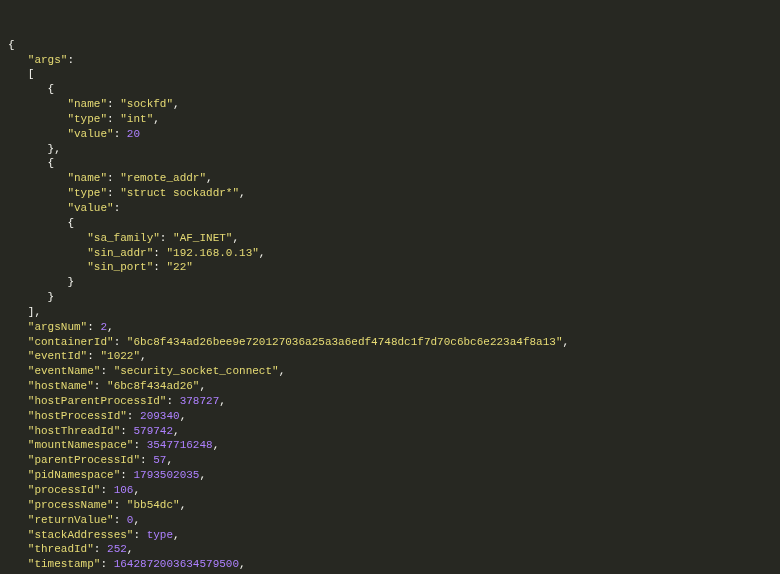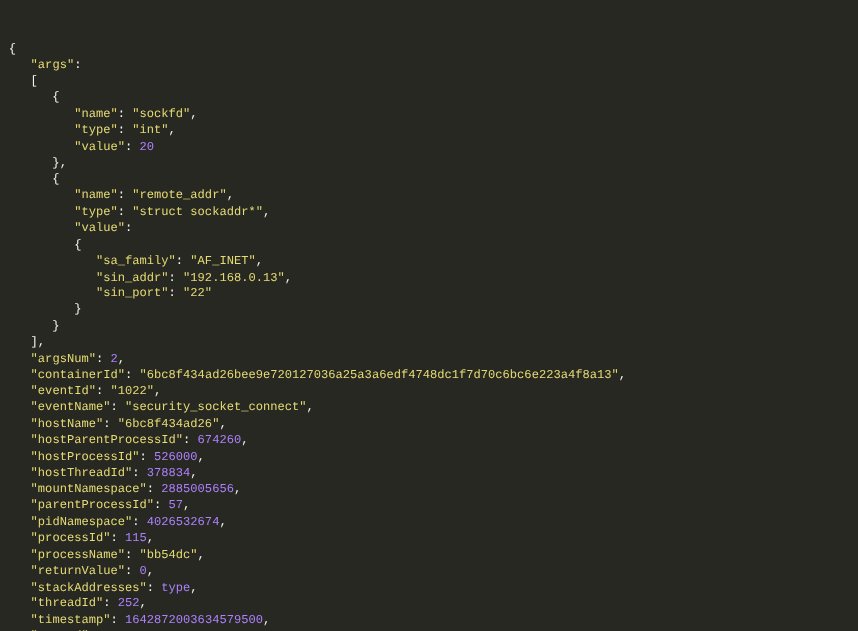--- a/index.html
+++ b/index.html
@@ -40,27 +40,27 @@
             <span class="k">"sin_addr"</span><span class="p">: </span><span class="k">"192.168.0.13"</span><span class="p">,</span>
             <span class="k">"sin_port"</span><span class="p">: </span><span class="k">"22"</span>
          <span class="p">}</span>
       <span class="p">}</span>
    <span class="p">],</span>
    <span class="k">"argsNum"</span><span class="p">: </span><span class="n">2</span><span class="p">,</span>
    <span class="k">"containerId"</span><span class="p">: </span><span class="k">"6bc8f434ad26bee9e720127036a25a3a6edf4748dc1f7d70c6bc6e223a4f8a13"</span><span class="p">,</span>
    <span class="k">"eventId"</span><span class="p">: </span><span class="k">"1022"</span><span class="p">,</span>
    <span class="k">"eventName"</span><span class="p">: </span><span class="k">"security_socket_connect"</span><span class="p">,</span>
    <span class="k">"hostName"</span><span class="p">: </span><span class="k">"6bc8f434ad26"</span><span class="p">,</span>
-   <span class="k">"hostParentProcessId"</span><span class="p">: </span><span class="n">674260</span><span class="p">,</span>
-   <span class="k">"hostProcessId"</span><span class="p">: </span><span class="n">526000</span><span class="p">,</span>
-   <span class="k">"hostThreadId"</span><span class="p">: </span><span class="n">378834</span><span class="p">,</span>
-   <span class="k">"mountNamespace"</span><span class="p">: </span><span class="n">2885005656</span><span class="p">,</span>
+   <span class="k">"hostParentProcessId"</span><span class="p">: </span><span class="n">378727</span><span class="p">,</span>
+   <span class="k">"hostProcessId"</span><span class="p">: </span><span class="n">209340</span><span class="p">,</span>
+   <span class="k">"hostThreadId"</span><span class="p">: </span><span class="n">579742</span><span class="p">,</span>
+   <span class="k">"mountNamespace"</span><span class="p">: </span><span class="n">3547716248</span><span class="p">,</span>
    <span class="k">"parentProcessId"</span><span class="p">: </span><span class="n">57</span><span class="p">,</span>
-   <span class="k">"pidNamespace"</span><span class="p">: </span><span class="n">4026532674</span><span class="p">,</span>
-   <span class="k">"processId"</span><span class="p">: </span><span class="n">115</span><span class="p">,</span>
+   <span class="k">"pidNamespace"</span><span class="p">: </span><span class="n">1793502035</span><span class="p">,</span>
+   <span class="k">"processId"</span><span class="p">: </span><span class="n">106</span><span class="p">,</span>
    <span class="k">"processName"</span><span class="p">: </span><span class="k">"bb54dc"</span><span class="p">,</span>
    <span class="k">"returnValue"</span><span class="p">: </span><span class="n">0</span><span class="p">,</span>
    <span class="k">"stackAddresses"</span><span class="p">: </span><span class="n">type</span><span class="p">,</span>
    <span class="k">"threadId"</span><span class="p">: </span><span class="n">252</span><span class="p">,</span>
    <span class="k">"timestamp"</span><span class="p">: </span><span class="n">1642872003634579500</span><span class="p">,</span>
    <span class="k">"userId"</span><span class="p">: </span><span class="n">0</span>
 </div>
 
 
 </body></html>

